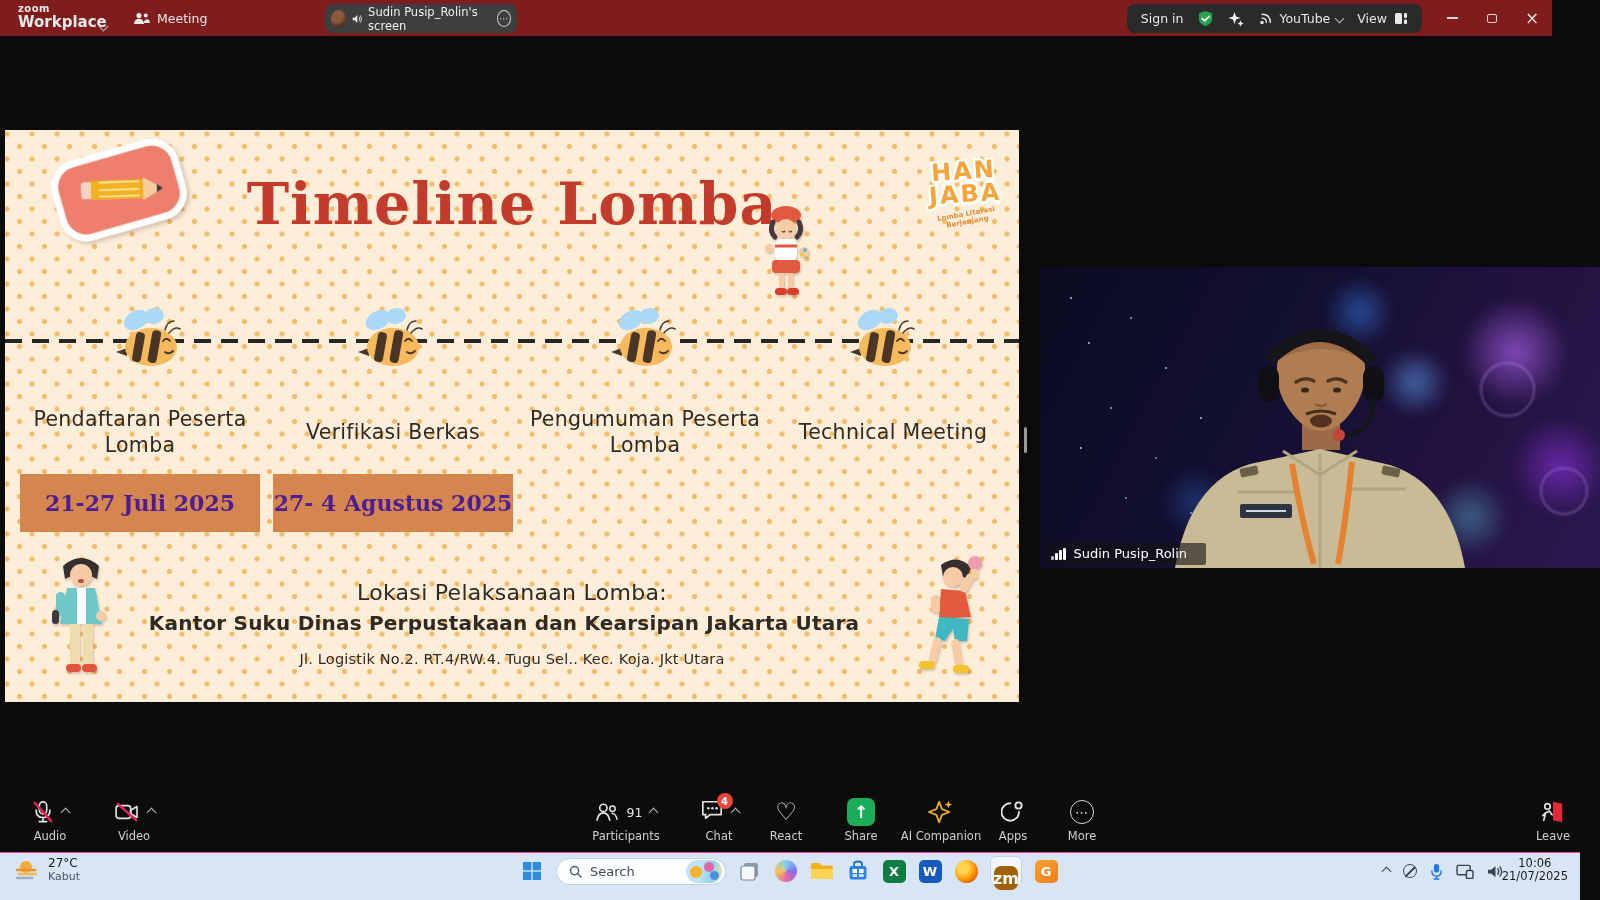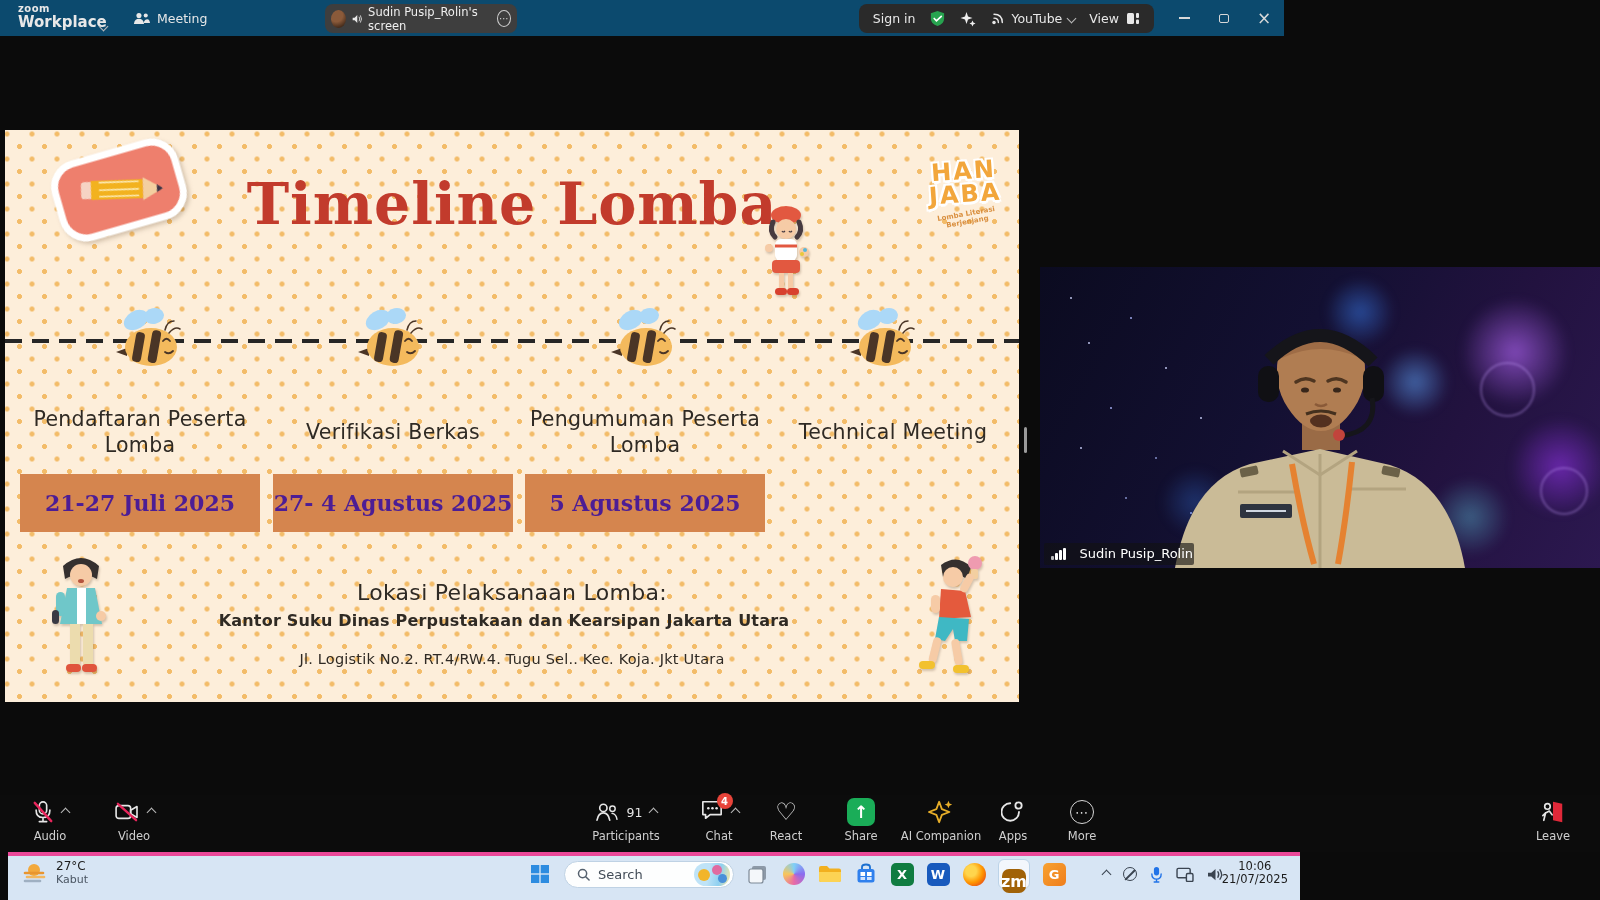--- a/index.html
+++ b/index.html
@@ -2,21 +2,21 @@
 <html><head>
 <meta charset="utf-8">
 <style>
   * { margin:0; padding:0; box-sizing:border-box; }
   html,body { background:#000; }
   .screen { position:relative; width:1600px; height:900px; background:#0b0b0b; overflow:hidden;
             font-family:"DejaVu Sans", sans-serif; }
   .abs { position:absolute; }
 
   
-  .titlebar { position:absolute; left:0; top:0; width:1284px; height:36px; background:#0c4a6e;
+  .titlebar { position:absolute; left:0; top:0; width:1552px; height:36px; background:#7f1d1d;
               display:flex; align-items:center; color:#e8e8e8; }
   .brand { position:absolute; left:18px; top:4px; line-height:1; }
   .brand .z1 { font-size:10px; font-weight:bold; letter-spacing:.5px; }
   .brand .z2 { font-size:15px; font-weight:bold; margin-top:1px; }
   .chev { display:inline-block; width:7px; height:7px; border-left:1.6px solid #bbb; border-bottom:1.6px solid #bbb; }
   .chev.down { transform:rotate(-45deg); }
   .chev.up   { transform:rotate(135deg); }
   .meeting-tab { position:absolute; left:133px; top:0; height:36px; display:flex; align-items:center; gap:7px; font-size:12.5px; }
   .share-tab { position:absolute; left:325px; top:4px; height:29px; width:192px; background:#3e3e3e; border-radius:8px;
                display:flex; align-items:center; gap:6px; padding:0 6px; font-size:11.5px; color:#efefef; }
@@ -44,55 +44,55 @@
         text-shadow:-2px -2px 0 #fff, 2px -2px 0 #fff, -2px 2px 0 #fff, 2px 2px 0 #fff, 0 3px 0 #fff; }
   .hanjaba .tagline { margin-top:4px; font-size:7px; color:#d98f3f; transform:rotate(-6deg); font-weight:bold; }
   .timeline-line { position:absolute; left:0; top:209px; width:1014px; height:4px;
                    background:repeating-linear-gradient(90deg, #262626 0 17px, transparent 17px 27px); }
   .bee { position:absolute; width:72px; height:62px; }
   .milestone-label { position:absolute; top:272px; width:240px; height:62px; display:flex; align-items:center;
                      justify-content:center; text-align:center; font-size:20.5px; font-weight:500; letter-spacing:.3px; line-height:1.25; }
   .date-box { position:absolute; top:344px; width:240px; height:58px; background:#d5854e; display:flex; align-items:center;
               justify-content:center; font-family:"DejaVu Serif", serif; font-weight:bold; font-size:22px; color:#4c1d95; }
   .loc-heading { position:absolute; left:0; right:0; top:450px; text-align:center; font-size:22px; letter-spacing:.3px; }
-  .loc-venue   { position:absolute; left:0; right:16px; top:481px; text-align:center; font-size:16px; font-weight:bold; letter-spacing:.2px; }
+  .loc-venue   { position:absolute; left:0; right:16px; top:481px; text-align:center; font-size:20px; font-weight:bold; letter-spacing:.2px; }
   .loc-address { position:absolute; left:0; right:0; top:521px; text-align:center; font-size:14.5px; letter-spacing:.2px; }
   .char { position:absolute; filter:drop-shadow(1px 2px 1px rgba(90,60,30,.25)); }
 
   
   .panel-handle { position:absolute; left:1024px; top:427px; width:3px; height:26px; border-radius:2px; background:#9a9a9a; }
 
   
   .video-tile { position:absolute; left:1040px; top:267px; width:560px; height:301px; overflow:hidden;
                 background:linear-gradient(118deg,#0b0b20 0%, #131032 42%, #22123f 70%, #2c1850 100%); }
   .blob { position:absolute; border-radius:50%; filter:blur(5px); }
   .ring { position:absolute; border-radius:50%; border:2px solid rgba(200,160,255,.35); filter:blur(1px); }
   .stars { position:absolute; left:30px; top:30px; width:2px; height:2px; background:#cfd6ff; border-radius:50%; opacity:.9;
            box-shadow:18px 45px #cfd6ff, 60px 20px #aeb8ff, 95px 70px #cfd6ff, 40px 110px #aeb8ff,
                       10px 150px #cfd6ff, 85px 160px #8f9bd8, 130px 120px #cfd6ff, 55px 200px #8f9bd8, 120px 215px #aeb8ff; }
   .name-tag { position:absolute; left:4px; bottom:3px; background:rgba(18,18,18,.62); color:#fff; font-size:13px;
-              padding:3px 1px 4px 7px; display:flex; align-items:center; gap:14px; border-radius:2px; }
+              padding:3px 19px 4px 7px; display:flex; align-items:center; gap:8px; border-radius:2px; }
   .sigbars { display:flex; align-items:flex-end; gap:1.5px; height:12px; }
   .sigbars i { display:block; width:2.5px; background:#fff; border-radius:1px; }
 
   
   .zoom-toolbar { position:absolute; left:0; top:795px; width:1600px; height:57px; background:#0c0c0c; }
   .tbtn { position:absolute; top:4px; display:flex; flex-direction:column; align-items:center; gap:4px; color:#d6d6d6; }
   .tbtn .row { height:26px; display:flex; align-items:center; gap:8px; }
   .tbtn .lbl { font-size:11.5px; color:#cfcfcf; }
   .badge { position:absolute; top:-6px; right:-9px; min-width:16px; height:16px; border-radius:8px; background:#e8443a;
            color:#fff; font-size:10px; font-weight:bold; display:flex; align-items:center; justify-content:center; padding:0 3px; }
   .share-sq { width:28px; height:28px; border-radius:7px; background:#1aad58; display:flex; align-items:center;
               justify-content:center; color:#fff; font-size:17px; font-weight:bold; }
   .more-circ { width:24px; height:24px; border:1.7px solid #d6d6d6; border-radius:50%; display:flex; align-items:center;
                justify-content:center; font-size:13px; color:#d6d6d6; letter-spacing:1px; }
   .heart { font-size:24px; line-height:24px; color:#e6e6e6; }
 
   
-  .taskbar { position:absolute; left:8px; top:852px; width:1292px; height:48px; background:#d7e5f4; border-top:4px solid #ec4899; }
+  .taskbar { position:absolute; left:0; top:852px; width:1580px; height:48px; background:#d7e5f4; border-top:1px solid #ec4899; }
   .weather { position:absolute; left:14px; top:3px; display:flex; align-items:center; gap:8px; color:#1c1c1c; }
   .weather .t1 { font-size:12px; }
   .weather .t2 { font-size:11px; color:#4a5562; }
   .tb-apps { position:absolute; left:520px; top:3px; height:30px; display:flex; align-items:center; gap:12px; }
   .search-pill { width:170px; height:27px; background:#fdfefe; border:1px solid #bfd2e4; border-radius:14px;
                  display:flex; align-items:center; gap:8px; padding:0 3px 0 12px; color:#424c57; font-size:13px; }
   .pill-img { margin-left:auto; width:36px; height:23px; border-radius:12px; overflow:hidden; position:relative;
               background:linear-gradient(100deg,#bfe3f7 0 40%, #8fd0f0 70%, #f8e7a0); }
   .appic { width:24px; height:24px; position:relative; display:flex; align-items:center; justify-content:center; }
   .tile-letter { width:23px; height:23px; border-radius:5px; color:#fff; font-weight:bold; font-size:13px;
@@ -245,21 +245,20 @@
         <use href="#bee"></use>
       </svg>
 
     <div class="milestone-label" style="left:15px;">Pendaftaran Peserta Lomba</div>
     <div class="milestone-label" style="left:268px;">Verifikasi Berkas</div>
     <div class="milestone-label" style="left:520px;">Pengumuman Peserta Lomba</div>
     <div class="milestone-label" style="left:768px;">Technical Meeting</div>
 
     <div class="date-box" style="left:15px;">21-27 Juli 2025</div>
     <div class="date-box" style="left:268px;">27- 4 Agustus 2025</div>
-    <div class="date-box" style="left:520px;">5 Agustus 2025</div>
 
     <div class="loc-heading">Lokasi Pelaksanaan Lomba:</div>
     <div class="loc-venue">Kantor Suku Dinas Perpustakaan dan Kearsipan Jakarta Utara</div>
     <div class="loc-address">Jl. Logistik No.2. RT.4/RW.4. Tugu Sel.. Kec. Koja. Jkt Utara</div>
 
     <svg class="char" style="left:38px; top:420px;" width="76" height="142" viewBox="0 0 76 142">
       <path d="M20 16 q18 -16 36 0 l-2 13 q-16 -9 -32 0 z" fill="#35302f"></path>
       <circle cx="38" cy="25" r="11" fill="#f6cba6"></circle>
       <ellipse cx="38" cy="31" rx="3" ry="2" fill="#b4543e"></ellipse>
       <path d="M24 38 h28 l7 36 h-42 z" fill="#6fc7c9"></path>

